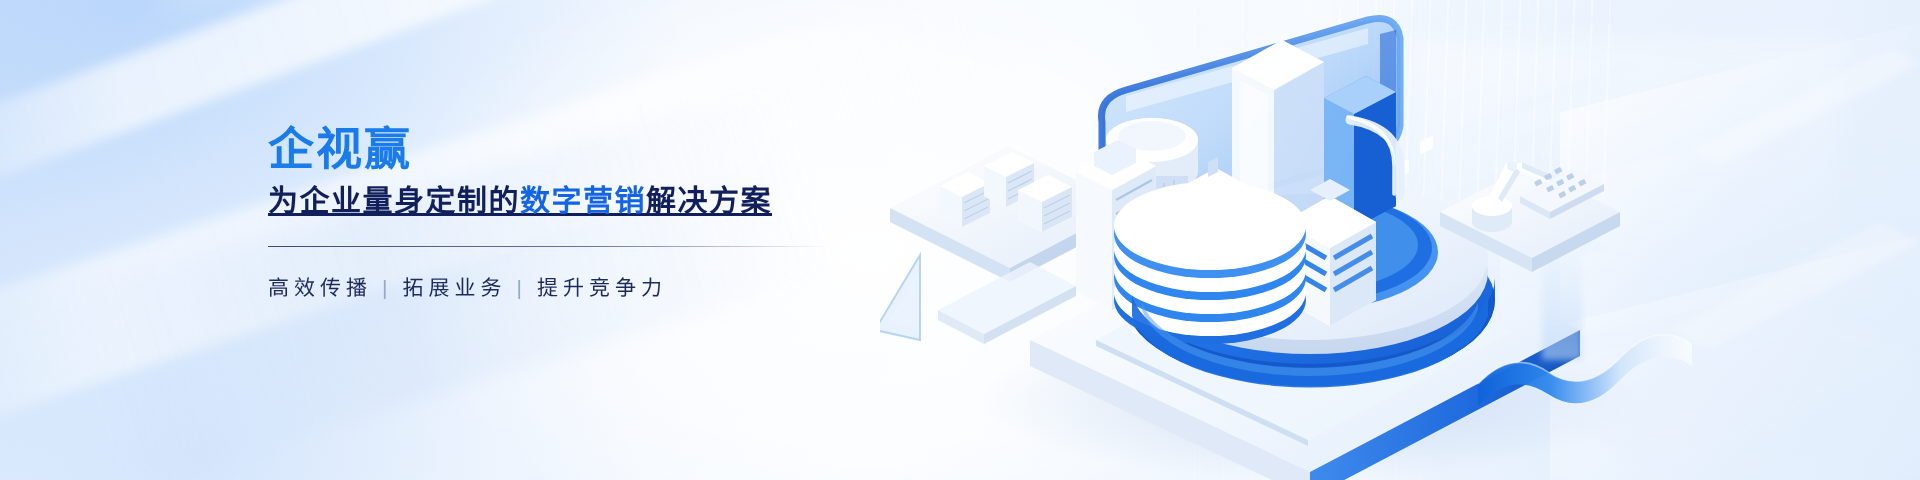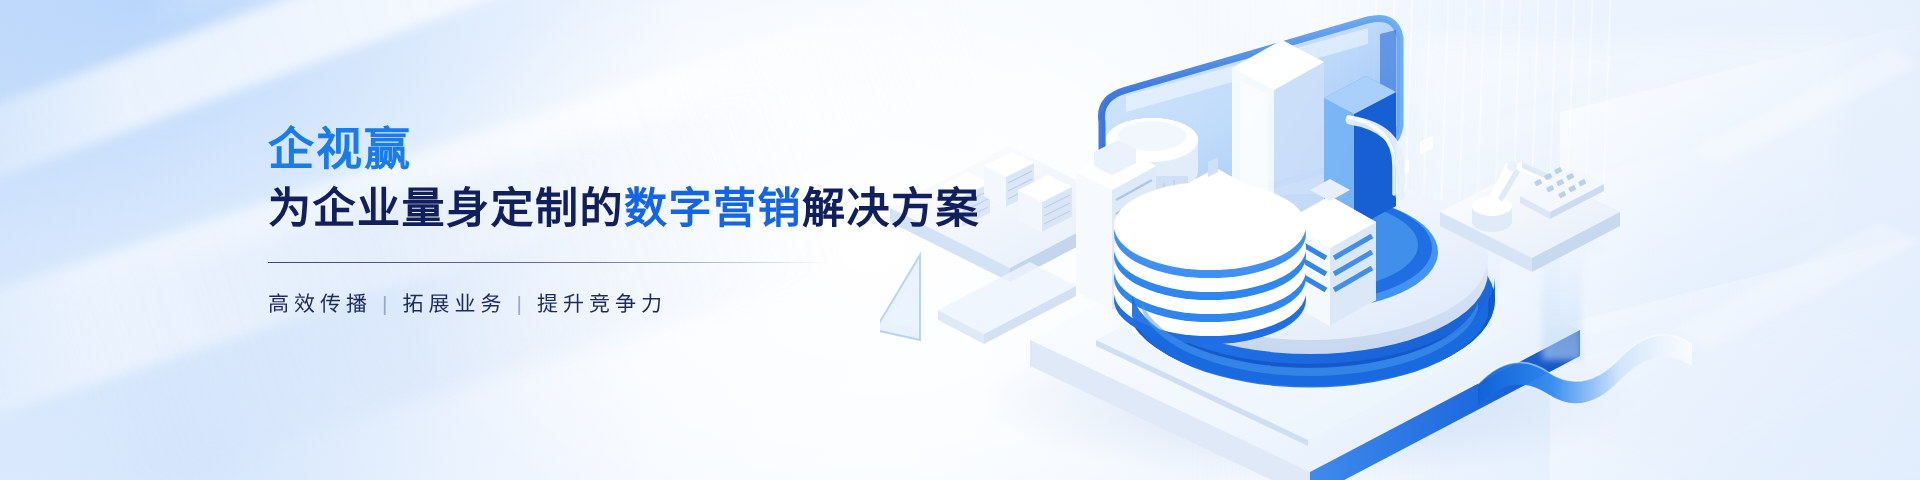--- a/index.html
+++ b/index.html
@@ -113,27 +113,28 @@
   .brand {
     font-size: 46px;
     font-weight: 700;
     letter-spacing: 2px;
     line-height: 1.18;
     color: #1a7ceb;
     margin: 0 0 6px 0;
     white-space: nowrap;
   }
   .headline {
-    font-size: 43px;
+    font-size: 30px;
     font-weight: 700;
     letter-spacing: 1.5px;
     line-height: 1.25;
     color: #11205c;
     margin: 0;
     white-space: nowrap;
+    text-decoration: underline;
   }
   .headline .hl {
     color: #1464e6;
   }
   .rule {
     width: 560px;
     height: 1px;
     background: linear-gradient(90deg, #1f2a60 0%, #53618f 58%, rgba(120,140,185,0) 100%);
     margin: 26px 0 0 0;
     opacity: .85;

